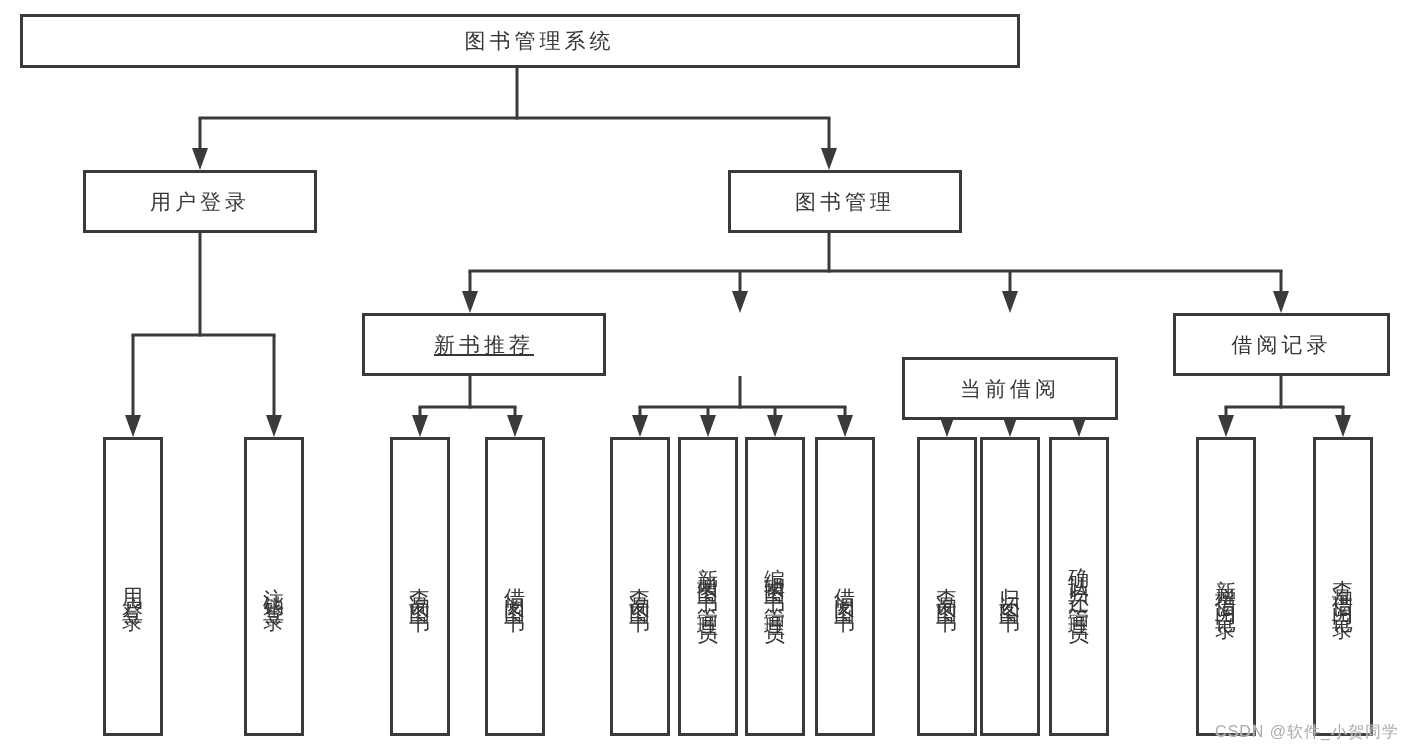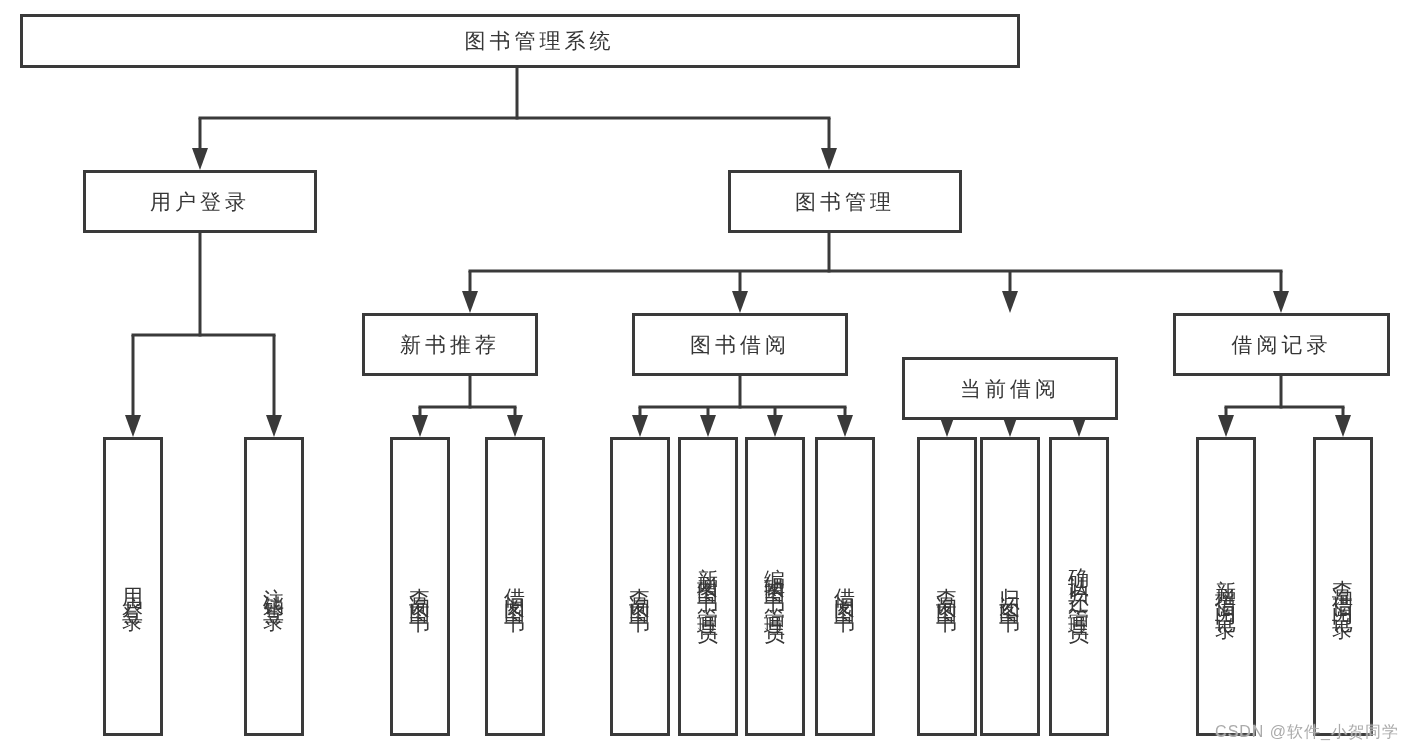--- a/index.html
+++ b/index.html
@@ -112,22 +112,21 @@
     <polygon fill="#3a3a3a" stroke="none" points="1218,415 1234,415 1226,437"></polygon>
     <line x1="1343" y1="407" x2="1343" y2="420"></line>
     <polygon fill="#3a3a3a" stroke="none" points="1335,415 1351,415 1343,437"></polygon>
   </svg>
 
   <div class="box" style="left:20px; top:14px; width:1000px; height:54px;padding-left:39px;">图书管理系统</div>
 
   <div class="box" style="left:83px; top:170px; width:234px; height:63px;">用户登录</div>
   <div class="box" style="left:712px; top:170px; width:234px; height:63px;margin-left:16px;">图书管理</div>
 
-  <div class="box" style="left:362px; top:313px; width:176px; height:63px;">新书推荐</div>
-  <div class="box" style="left:632px; top:313px; width:216px; height:63px;">图书借阅</div>
+  <div class="box" style="left:362px; top:313px; width:244px; height:63px;text-decoration:underline;">新书推荐</div>
   <div class="box" style="left:902px; top:313px; width:216px; height:63px;margin-top:44px;">当前借阅</div>
   <div class="box" style="left:1173px; top:313px; width:217px; height:63px;">借阅记录</div>
 
   <div class="box leaf" style="left:103px; top:437px; width:60px; height:299px;">用户登录</div>
   <div class="box leaf" style="left:244px; top:437px; width:60px; height:299px;">注销登录</div>
 
   <div class="box leaf" style="left:390px; top:437px; width:60px; height:299px;">查询图书</div>
   <div class="box leaf" style="left:485px; top:437px; width:60px; height:299px;">借阅图书</div>
 
   <div class="box leaf" style="left:610px; top:437px; width:60px; height:299px;">查询图书</div>

